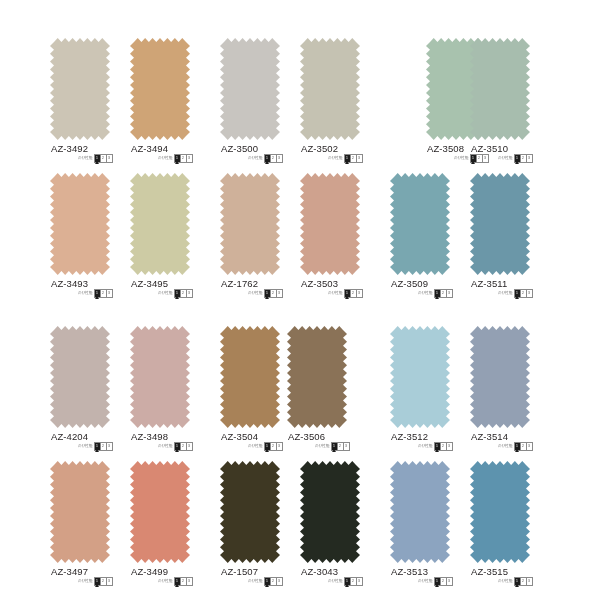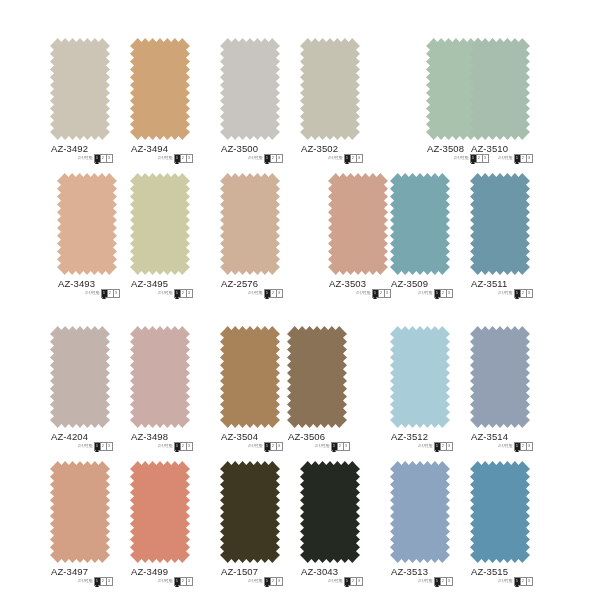--- a/index.html
+++ b/index.html
@@ -220,21 +220,21 @@
           <span class="badge-boxes">
             <span class="badge-box on">1</span>
             <span class="badge-box">2</span>
             <span class="badge-box">3</span>
           </span>
           <span class="badge-caret"></span>
         </div>
       </div>
     </div>
     <div class="swatch-row" style="top: 165px;">
-      <div class="swatch-cell" style="left: 57px;">
+      <div class="swatch-cell" style="left: 50px;">
         <div class="chip">
           <svg viewBox="0 0 60 102" xmlns="http://www.w3.org/2000/svg" shape-rendering="geometricPrecision">
             <polygon points="4.00,4.00 7.71,0.00 11.43,4.00 15.14,0.00 18.86,4.00 22.57,0.00 26.29,4.00 30.00,0.00 33.71,4.00 37.43,0.00 41.14,4.00 44.86,0.00 48.57,4.00 52.29,0.00 56.00,4.00 56.00,4.00 60.00,7.92 56.00,11.83 60.00,15.75 56.00,19.67 60.00,23.58 56.00,27.50 60.00,31.42 56.00,35.33 60.00,39.25 56.00,43.17 60.00,47.08 56.00,51.00 60.00,54.92 56.00,58.83 60.00,62.75 56.00,66.67 60.00,70.58 56.00,74.50 60.00,78.42 56.00,82.33 60.00,86.25 56.00,90.17 60.00,94.08 56.00,98.00 56.00,98.00 52.29,102.00 48.57,98.00 44.86,102.00 41.14,98.00 37.43,102.00 33.71,98.00 30.00,102.00 26.29,98.00 22.57,102.00 18.86,98.00 15.14,102.00 11.43,98.00 7.71,102.00 4.00,98.00 4.00,98.00 0.00,94.08 4.00,90.17 0.00,86.25 4.00,82.33 0.00,78.42 4.00,74.50 0.00,70.58 4.00,66.67 0.00,62.75 4.00,58.83 0.00,54.92 4.00,51.00 0.00,47.08 4.00,43.17 0.00,39.25 4.00,35.33 0.00,31.42 4.00,27.50 0.00,23.58 4.00,19.67 0.00,15.75 4.00,11.83 0.00,7.92 4.00,4.00" fill="#dcb094"></polygon>
           </svg>
         </div>
         <div class="chip-label">AZ-3493</div>
         <div class="chip-badge">
           <span class="badge-jp">のび性能</span>
           <span class="badge-boxes">
             <span class="badge-box on">1</span>
@@ -260,32 +260,32 @@
           </span>
           <span class="badge-caret"></span>
         </div>
       </div>
       <div class="swatch-cell" style="left: 220px;">
         <div class="chip">
           <svg viewBox="0 0 60 102" xmlns="http://www.w3.org/2000/svg" shape-rendering="geometricPrecision">
             <polygon points="4.00,4.00 7.71,0.00 11.43,4.00 15.14,0.00 18.86,4.00 22.57,0.00 26.29,4.00 30.00,0.00 33.71,4.00 37.43,0.00 41.14,4.00 44.86,0.00 48.57,4.00 52.29,0.00 56.00,4.00 56.00,4.00 60.00,7.92 56.00,11.83 60.00,15.75 56.00,19.67 60.00,23.58 56.00,27.50 60.00,31.42 56.00,35.33 60.00,39.25 56.00,43.17 60.00,47.08 56.00,51.00 60.00,54.92 56.00,58.83 60.00,62.75 56.00,66.67 60.00,70.58 56.00,74.50 60.00,78.42 56.00,82.33 60.00,86.25 56.00,90.17 60.00,94.08 56.00,98.00 56.00,98.00 52.29,102.00 48.57,98.00 44.86,102.00 41.14,98.00 37.43,102.00 33.71,98.00 30.00,102.00 26.29,98.00 22.57,102.00 18.86,98.00 15.14,102.00 11.43,98.00 7.71,102.00 4.00,98.00 4.00,98.00 0.00,94.08 4.00,90.17 0.00,86.25 4.00,82.33 0.00,78.42 4.00,74.50 0.00,70.58 4.00,66.67 0.00,62.75 4.00,58.83 0.00,54.92 4.00,51.00 0.00,47.08 4.00,43.17 0.00,39.25 4.00,35.33 0.00,31.42 4.00,27.50 0.00,23.58 4.00,19.67 0.00,15.75 4.00,11.83 0.00,7.92 4.00,4.00" fill="#cfb19a"></polygon>
           </svg>
         </div>
-        <div class="chip-label">AZ-2576</div>
-        <div class="chip-badge">
-          <span class="badge-jp">のび性能</span>
-          <span class="badge-boxes">
-            <span class="badge-box on">1</span>
-            <span class="badge-box">2</span>
-            <span class="badge-box">3</span>
-          </span>
-          <span class="badge-caret"></span>
-        </div>
-      </div>
-      <div class="swatch-cell" style="left: 300px; margin-left: 28px;">
+        <div class="chip-label">AZ-1762</div>
+        <div class="chip-badge">
+          <span class="badge-jp">のび性能</span>
+          <span class="badge-boxes">
+            <span class="badge-box on">1</span>
+            <span class="badge-box">2</span>
+            <span class="badge-box">3</span>
+          </span>
+          <span class="badge-caret"></span>
+        </div>
+      </div>
+      <div class="swatch-cell" style="left: 300px;">
         <div class="chip">
           <svg viewBox="0 0 60 102" xmlns="http://www.w3.org/2000/svg" shape-rendering="geometricPrecision">
             <polygon points="4.00,4.00 7.71,0.00 11.43,4.00 15.14,0.00 18.86,4.00 22.57,0.00 26.29,4.00 30.00,0.00 33.71,4.00 37.43,0.00 41.14,4.00 44.86,0.00 48.57,4.00 52.29,0.00 56.00,4.00 56.00,4.00 60.00,7.92 56.00,11.83 60.00,15.75 56.00,19.67 60.00,23.58 56.00,27.50 60.00,31.42 56.00,35.33 60.00,39.25 56.00,43.17 60.00,47.08 56.00,51.00 60.00,54.92 56.00,58.83 60.00,62.75 56.00,66.67 60.00,70.58 56.00,74.50 60.00,78.42 56.00,82.33 60.00,86.25 56.00,90.17 60.00,94.08 56.00,98.00 56.00,98.00 52.29,102.00 48.57,98.00 44.86,102.00 41.14,98.00 37.43,102.00 33.71,98.00 30.00,102.00 26.29,98.00 22.57,102.00 18.86,98.00 15.14,102.00 11.43,98.00 7.71,102.00 4.00,98.00 4.00,98.00 0.00,94.08 4.00,90.17 0.00,86.25 4.00,82.33 0.00,78.42 4.00,74.50 0.00,70.58 4.00,66.67 0.00,62.75 4.00,58.83 0.00,54.92 4.00,51.00 0.00,47.08 4.00,43.17 0.00,39.25 4.00,35.33 0.00,31.42 4.00,27.50 0.00,23.58 4.00,19.67 0.00,15.75 4.00,11.83 0.00,7.92 4.00,4.00" fill="#cfa28e"></polygon>
           </svg>
         </div>
         <div class="chip-label">AZ-3503</div>
         <div class="chip-badge">
           <span class="badge-jp">のび性能</span>
           <span class="badge-boxes">
             <span class="badge-box on">1</span>

